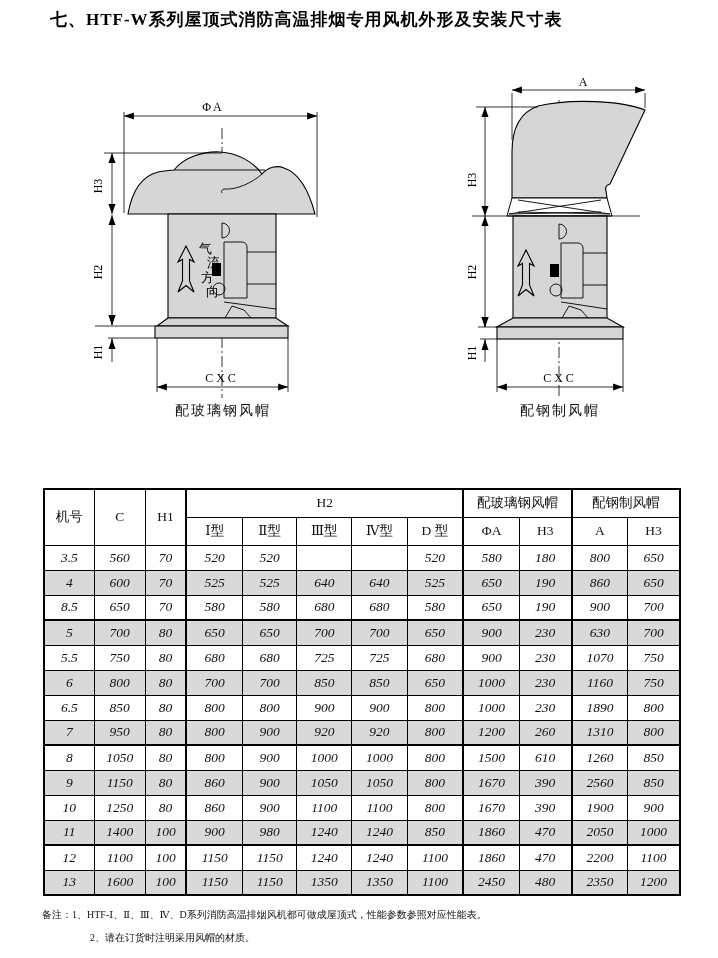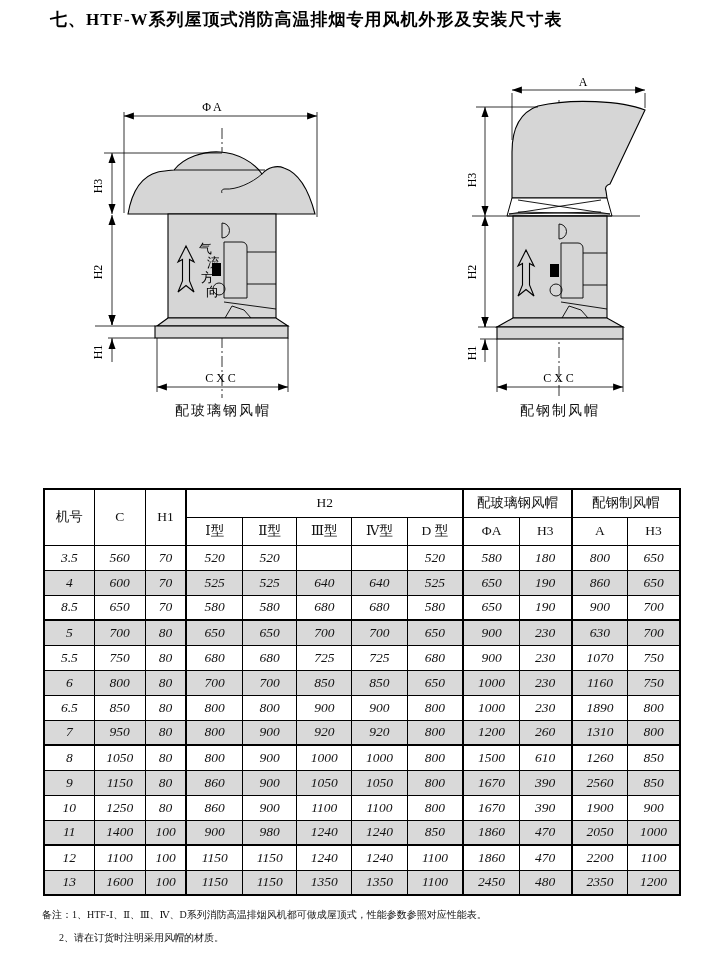--- a/index.html
+++ b/index.html
@@ -18,21 +18,21 @@
               table-layout:fixed;font-size:13.5px;color:#111;border:2px solid #000;}
   .dims-table th,.dims-table td{border:1px solid #000;text-align:center;vertical-align:middle;
               padding:0;font-weight:normal;overflow:hidden;white-space:nowrap;}
   .dims-table thead tr{height:28px;}
   .dims-table tbody tr{height:25px;font-style:italic;}
   .dims-table tbody tr:nth-child(even){background:#d9d9d9;}
   .dims-table .gb{border-left:2px solid #000;}
   .dims-table tr.thick-top td{border-top:2px solid #000;}
   .notes{position:absolute;left:42px;top:903px;width:660px;font-size:10px;
          line-height:23px;color:#111;}
-  .notes .indent{margin-left:17px;}
+  .notes .indent{margin-left:48px;}
   
   .outline{fill:#d6d6d6;stroke:#000;stroke-width:1.1;}
   .thin{fill:none;stroke:#000;stroke-width:0.9;}
   .dim{fill:none;stroke:#000;stroke-width:0.8;}
   .ctr{fill:none;stroke:#000;stroke-width:0.8;stroke-dasharray:11 3 2 3;}
   .dimtxt{font-family:"Liberation Serif","DejaVu Serif",serif;font-size:12px;fill:#000;}
   .cjk{font-family:"Liberation Serif","DejaVu Serif",serif;font-size:13px;fill:#000;}
   .truss{fill:#ffffff;stroke:#000;stroke-width:1;}
   .blk{fill:#000;stroke:none;}
 </style>

